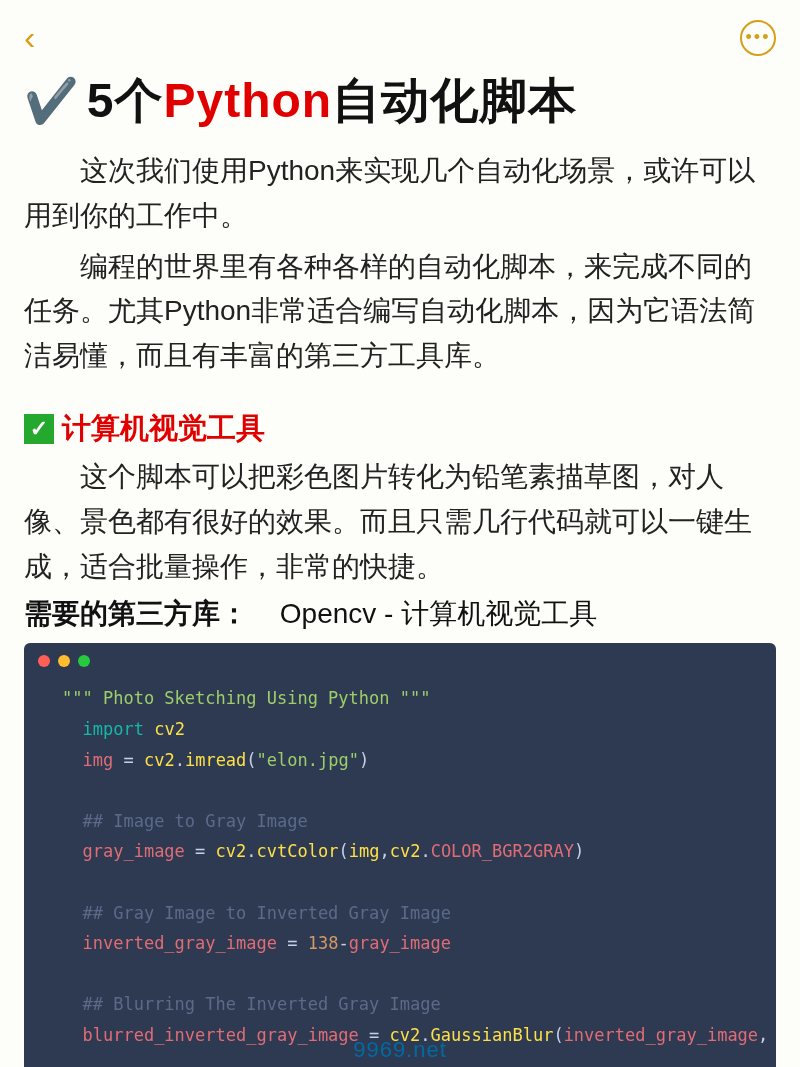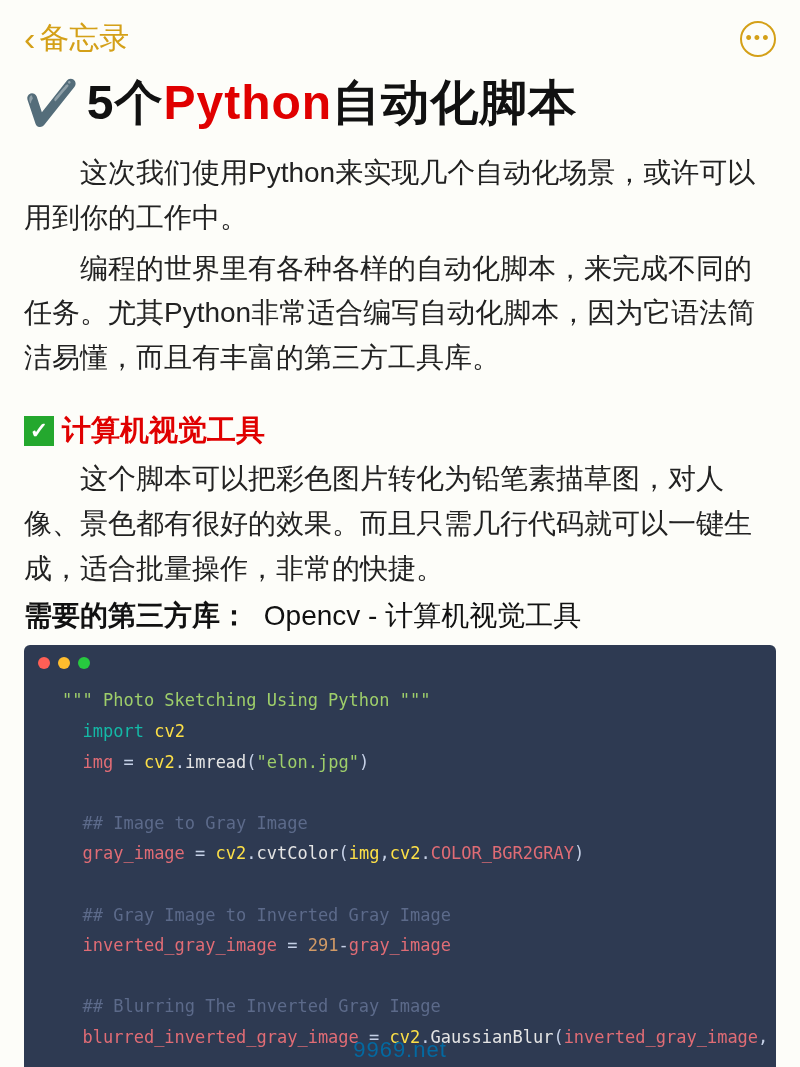--- a/index.html
+++ b/index.html
@@ -85,21 +85,21 @@
     color: #e00000;
     font-size: 29px;
     font-weight: 900;
   }
   .lib-line {
     font-size: 28px;
     color: #111;
     font-weight: 800;
     margin-top: 6px;
   }
-  .lib-line .lib-value { font-weight: 400; margin-left: 8px;}
+  .lib-line .lib-value { font-weight: 400; margin-left: 24px;}
   .code-block {
     margin-top: 10px;
     background: #2e3a52;
     border-radius: 6px;
     padding: 0 0 16px 0;
     font-family: "Menlo", "Consolas", monospace;
     font-size: 17px;
     line-height: 1.8;
     color: #c5d0e6;
     overflow: hidden;
@@ -110,21 +110,21 @@
     padding: 12px 14px 10px 14px;
   }
   .dot { width: 12px; height: 12px; border-radius: 50%; }
   .dot-red { background: #ff5f56; }
   .dot-yellow { background: #ffbd2e; }
   .dot-green { background: #27c93f; }
   .code-body { padding: 6px 24px 0 38px; white-space: pre; }
   .c-str { color: #9ece6a; }
   .c-kw { color: #14b8a6; }
   .c-mod { color: #fde047; }
-  .c-fn { color: #e5e5e5; }
+  .c-fn { color: #fde047; }
   .c-var { color: #e06c75; }
   .c-num { color: #d19a66; }
   .c-cmt { color: #5c6a8a; text-align: right; }
   .c-op { color: #c5d0e6; }
   .watermark {
     position: absolute;
     bottom: 4px;
     left: 50%;
     transform: translateX(-50%);
     color: #0369a1;
@@ -132,21 +132,20 @@
     font-weight: 500;
     letter-spacing: 1px;
   }
 </style>
 </head>
 <body>
 
 <div class="header">
   <div class="back">
     <span class="back-chevron">‹</span>
-    <span>备忘录</span>
   </div>
   <div class="more-btn">
     <span>•••</span>
   </div>
 </div>
 
 <div class="content">
 
   <div class="title-row">
     <span class="check-emoji">✔️</span>
@@ -179,21 +178,21 @@
       <div class="dot dot-green"></div>
     </div>
     <div class="code-body"><span class="c-str">""" Photo Sketching Using Python """</span>
   <span class="c-kw">import</span> <span class="c-mod">cv2</span>
   <span class="c-var">img</span> <span class="c-op">=</span> <span class="c-mod">cv2</span>.<span class="c-fn">imread</span>(<span class="c-str">"elon.jpg"</span>)
 
   <span class="c-cmt">## Image to Gray Image</span>
   <span class="c-var">gray_image</span> <span class="c-op">=</span> <span class="c-mod">cv2</span>.<span class="c-fn">cvtColor</span>(<span class="c-mod">img</span>,<span class="c-mod">cv2</span>.<span class="c-var">COLOR_BGR2GRAY</span>)
 
   <span class="c-cmt">## Gray Image to Inverted Gray Image</span>
-  <span class="c-var">inverted_gray_image</span> <span class="c-op">=</span> <span class="c-num">291</span>-<span class="c-var">gray_image</span>
+  <span class="c-var">inverted_gray_image</span> <span class="c-op">=</span> <span class="c-num">138</span>-<span class="c-var">gray_image</span>
 
   <span class="c-cmt">## Blurring The Inverted Gray Image</span>
   <span class="c-var">blurred_inverted_gray_image</span> <span class="c-op">=</span> <span class="c-mod">cv2</span>.<span class="c-fn">GaussianBlur</span>(<span class="c-var">inverted_gray_image</span>, (,),)
 
   
     -
 
   
     .(, , )
 

